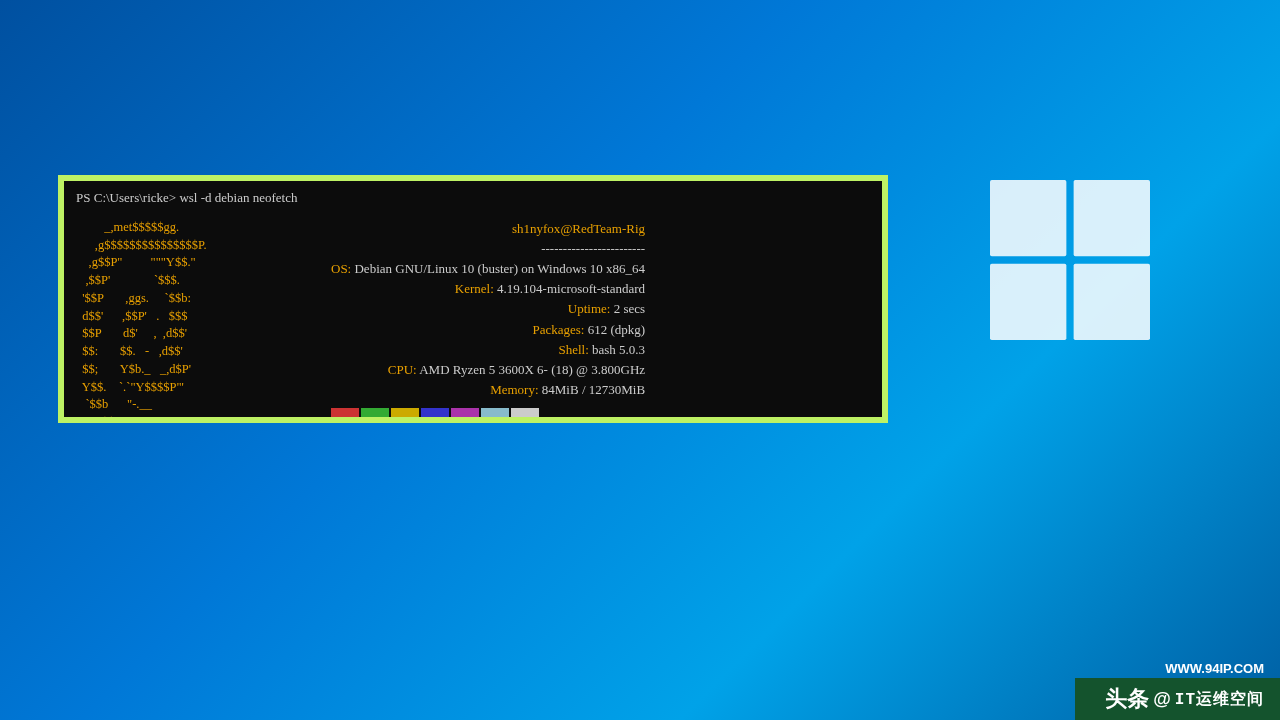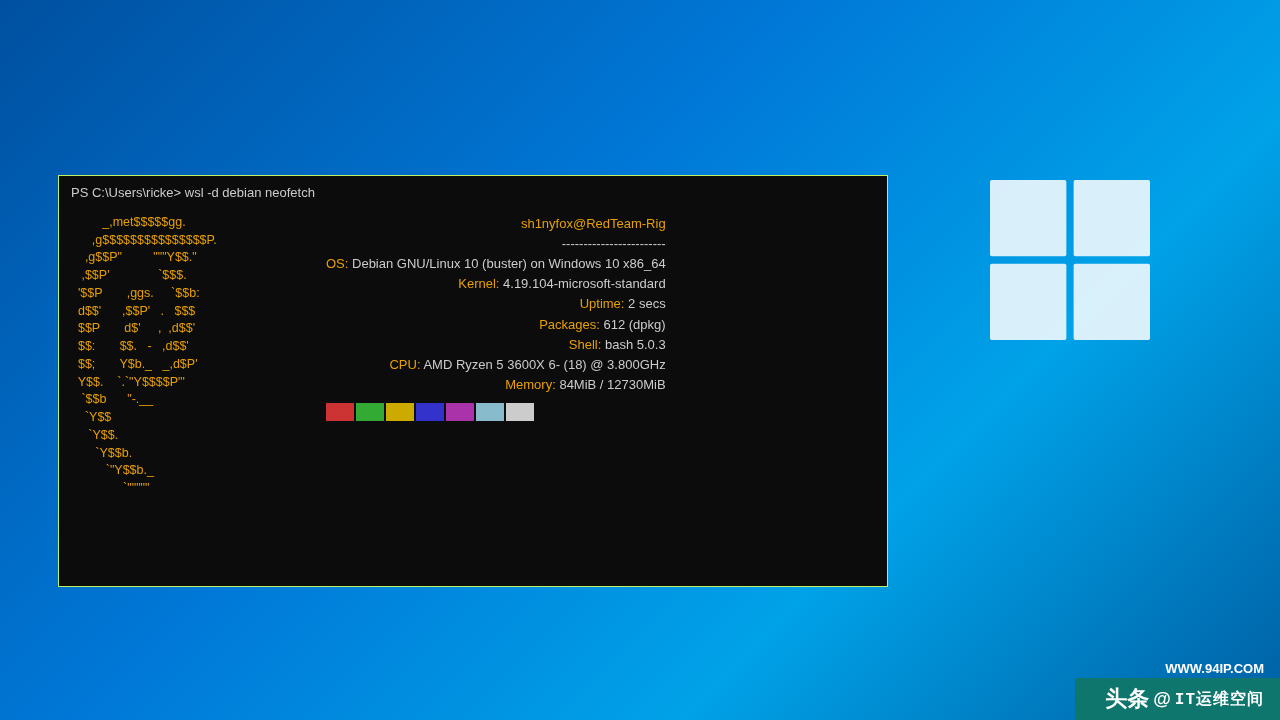--- a/index.html
+++ b/index.html
@@ -32,24 +32,24 @@
       height: 100%;
       opacity: 0.85;
     }
 
     
     .terminal {
       position: absolute;
       left: 58px;
       top: 175px;
       width: 830px;
-      height: 412px;
+      height: 248px;
       background: #0c0c0c;
-      border: 1px solid #bef264;
-      font-family: Liberation Sans, sans-serif;
+      border: 6px solid #bef264;
+      font-family: Liberation Serif, serif;
       font-size: 13px;
       color: #cccccc;
       overflow: hidden;
     }
 
     .terminal-content {
       padding: 8px 12px;
       line-height: 1.45;
     }
 
@@ -196,18 +196,18 @@
             <div class="color-block" style="background-color: rgb(204, 204, 204);"></div>
           </div>
       </div>
     </div>
 
   </div>
 </div>
 
 <div style="position:absolute; bottom:0; right:0; display:flex; flex-direction:column; align-items:flex-end;padding-left:12px;">
   <div style="color:white; font-size:13px; font-weight:bold; margin-right:16px; margin-bottom:2px;">WWW.94IP.COM</div>
-  <div style="background:#0f766e; padding:6px 16px 6px 30px; display:flex; flex-direction:row; align-items:center; gap:4px;">
+  <div style="background:#14532d; padding:6px 16px 6px 30px; display:flex; flex-direction:row; align-items:center; gap:4px;">
     <span style="color:white; font-size:22px; font-weight:bold;">头条</span>
     <span style="color:white; font-size:18px; font-weight:bold;">@</span>
     <span style="color:white; font-size:16px; font-weight:bold; letter-spacing:1px;font-family:Liberation Mono, monospace;">IT运维空间</span>
   </div>
 </div>
 
 </body></html>

